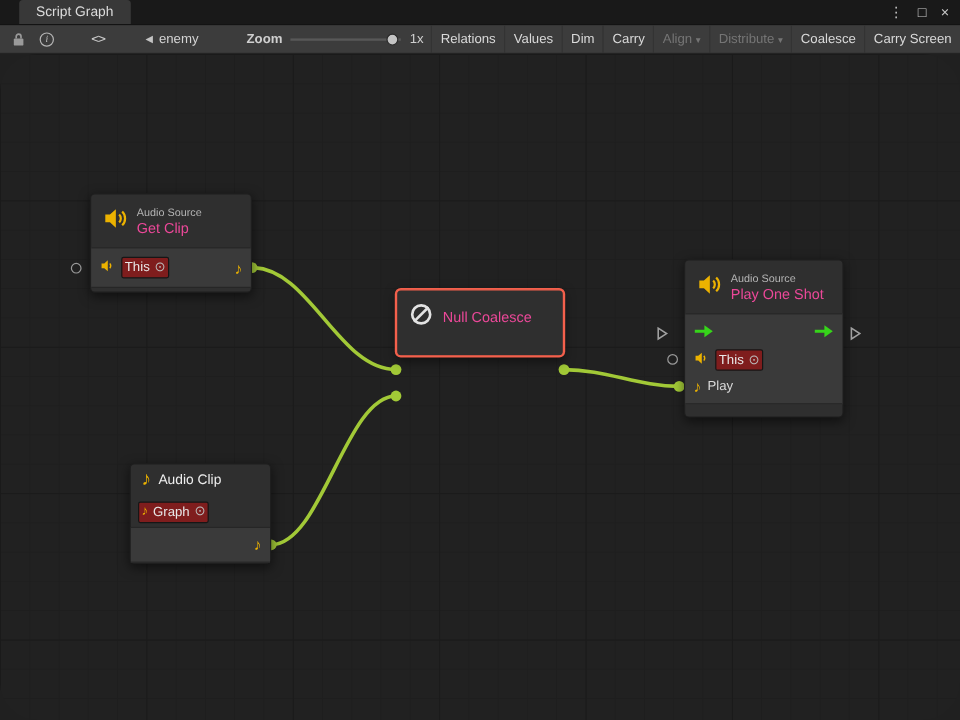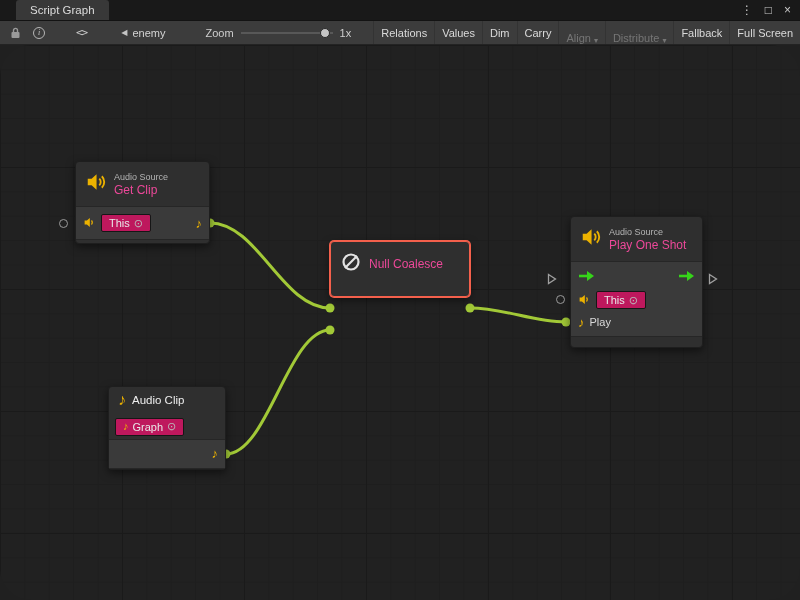--- a/index.html
+++ b/index.html
@@ -23,30 +23,30 @@
     width:18px; height:18px; color:#c0c0c0; }
   .tb-icon svg { display:block; }
   .info-circle { width:12px; height:12px; border:1px solid #b5b5b5; border-radius:50%;
     font-size:8px; font-style:italic; display:flex; align-items:center; justify-content:center;
     color:#c5c5c5; font-family:"Liberation Serif", serif; }
   .code-glyph { font-family:"DejaVu Sans Mono", monospace; font-size:11px; color:#cccccc;
     letter-spacing:-1px; margin-left:28px; }
   .breadcrumb { display:flex; align-items:center; gap:5px; margin-left:34px; color:#d4d4d4; }
   .back-arrow { font-size:8px; color:#c4c4c4; }
   .zoom-group { display:flex; align-items:center; gap:7px; margin-left:40px; }
-  .zoom-label { color:#cfcfcf; }
+  .zoom-label { color:#cfcfcf;font-weight:bold; }
   .slider { width:92px; height:12px; position:relative; }
   .slider-track { position:absolute; top:5px; left:0; right:0; height:2px; background:#585858; }
   .slider-handle { position:absolute; top:1px; width:10px; height:10px; border-radius:50%;
     background:#c4c4c4; border:1px solid #2a2a2a; }
   .zoom-value { color:#cfcfcf; }
   .tb-buttons { margin-left:auto; display:flex; align-items:stretch; height:100%; }
   .tb-btn { display:flex; align-items:center; gap:3px; padding:0 7px; height:100%;
     border-left:1px solid #333333; color:#dadada; cursor:default; white-space:nowrap; }
-  .tb-btn.disabled { color:#757575;align-items:flex-end; }
+  .tb-btn.disabled { color:#757575; }
   .tb-btn .caret { font-size:8px; position:relative; top:1px; }
 
   
   .canvas { position:absolute; left:0; top:45px; width:800px; height:555px;
     background-color:#212121;
     background-image:
       linear-gradient(#1a1a1a 1px, transparent 1px),
       linear-gradient(90deg, #1a1a1a 1px, transparent 1px),
       linear-gradient(#1e1e1e 1px, transparent 1px),
       linear-gradient(90deg, #1e1e1e 1px, transparent 1px);
@@ -73,22 +73,22 @@
   .grow { flex:1 1 auto; }
   .footer4 { height:4px; }
   .footer10 { height:10px; }
   .footer3 { height:3px; }
   .mid-section { padding:3px 6px; }
 
   .port-dot { width:7px; height:7px; border-radius:50%; background:#939393; flex:0 0 auto; }
   .note-glyph { color:#ecb200; font-size:13px; line-height:1; flex:0 0 auto; }
   .note-glyph.big { font-size:16px; }
   .picker-glyph { color:#bbbbbb; font-size:11px; line-height:1; }
-  .obj-field { display:inline-flex; align-items:center; gap:4px; background:#be185d;
-    border:1px solid #161616; border-radius:2px; padding:2px 7px; font-size:11px; color:#e8e8e8;
+  .obj-field { display:inline-flex; align-items:center; gap:4px; background:#7f1d1d;
+    border:1px solid #161616; border-radius:2px; padding:2px 2px; font-size:11px; color:#e8e8e8;
     line-height:12px; }
 
   .float-port { position:absolute; }
   .hollow-circle { width:9px; height:9px; border:1px solid #9a9a9a; border-radius:50%;
     background:transparent; }
 </style>
 </head>
 <body>
 
 <div class="app">
@@ -145,24 +145,24 @@
       </span>
       <span class="tb-btn disabled">
         <span>Align</span>
         <span class="caret">▾</span>
       </span>
       <span class="tb-btn disabled">
         <span>Distribute</span>
         <span class="caret">▾</span>
       </span>
       <span class="tb-btn">
-        <span>Fallback</span>
-      </span>
-      <span class="tb-btn">
-        <span>Full Screen</span>
+        <span>Coalesce</span>
+      </span>
+      <span class="tb-btn">
+        <span>Carry Screen</span>
       </span>
     </div>
   </div>
 
   <div class="canvas">
 
     <svg class="wires" viewBox="0 0 800 555">
       <path d="M210,178 C258,178 282,263 330,263" stroke="#a2c937" stroke-width="3" fill="none" stroke-linecap="round"></path>
       <path d="M226,409 C268,409 288,285 330,285" stroke="#a2c937" stroke-width="3" fill="none" stroke-linecap="round"></path>
       <path d="M470,263 C505,263 532,277 566,277" stroke="#a2c937" stroke-width="3" fill="none" stroke-linecap="round"></path>

